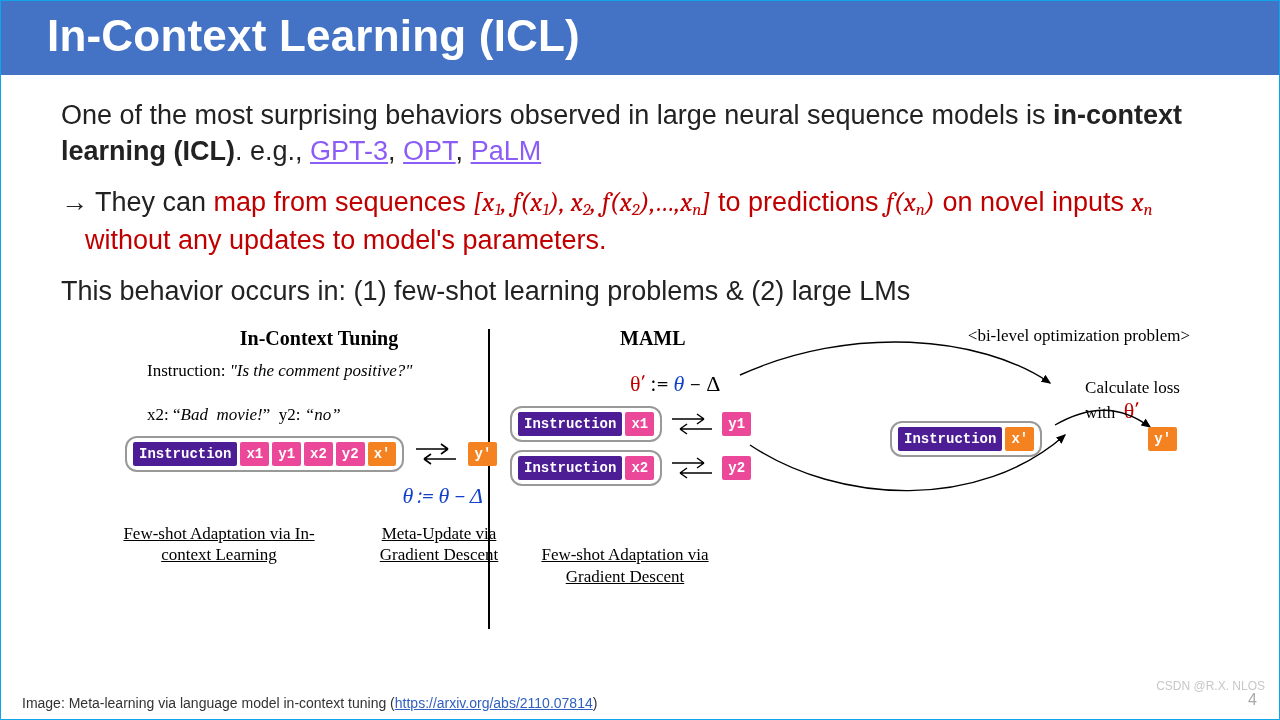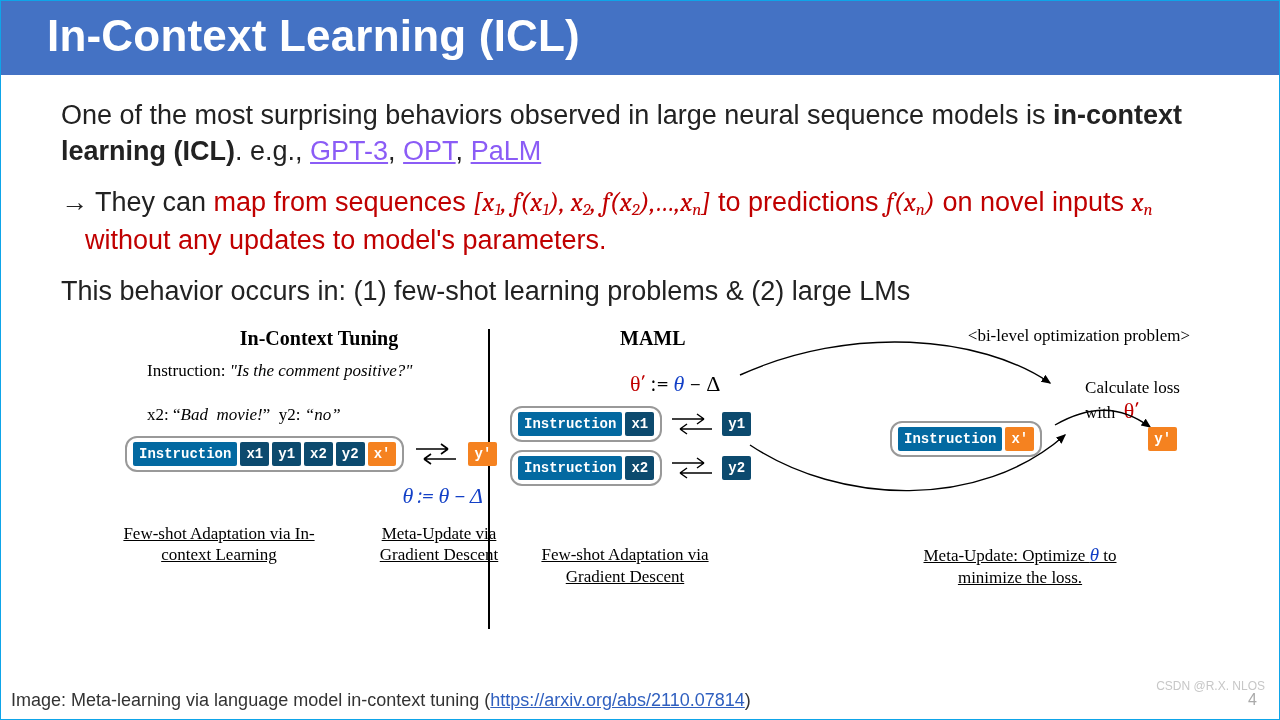--- a/index.html
+++ b/index.html
@@ -21,35 +21,35 @@
   .fig { position: relative; margin: 0 auto; width: 1120px; height: 328px; font-family: "Times New Roman", Times, serif; color: #000; }
   .divider { position: absolute; left: 408px; top: 4px; width: 0; height: 300px; border-left: 2px solid #000; }
   .col { position: absolute; top: 0; }
   .colL { left: 12px; width: 400px; margin-left: 27px; }
   .colR { left: 430px; width: 690px; }
   .fh { font-weight: 700; font-size: 20px; text-align: center; margin-bottom: 8px; }
   .inst { font-size: 17px; line-height: 1.3; margin-left: 28px; margin-bottom: 10px; }
   .inst em { font-style: italic; }
   .tokgroup { display: inline-flex; align-items: center; border: 2px solid #999; border-radius: 12px; padding: 4px 6px; gap: 3px; background: #fff; }
   .tok { display: inline-block; font: 700 14px/1 "Courier New", monospace; color: #fff; padding: 5px 6px; border-radius: 2px; }
-  .tok.instr { background: #0369a1; }
-  .tok.pink { background: #0c4a6e; }
+  .tok.instr { background: #4c1d95; }
+  .tok.pink { background: #ec4899; }
   .tok.orange { background: #f58220; }
   .row { display: flex; align-items: center; gap: 10px; }
   .theta { font: 22px Cambria, "Times New Roman", serif; color: #1340c7; font-style: italic; }
   .thetaP { color: #c00000; font-style: italic; font: 22px Cambria, "Times New Roman", serif; }
   .cap { font-size: 17px; text-align: center; line-height: 1.25; }
   .capwrap { display: flex; gap: 40px; margin-top: 4px; text-decoration: underline; }
   .biopt { position: absolute; right: 10px; top: 0; font-size: 17px; }
   .calcloss { position: absolute; right: 20px; top: 52px; font-size: 17px; text-align: left; line-height: 1.25; }
   .colR .tokgroup { margin-left: 0; }
   .exbox { display: flex; align-items: center; gap: 8px; font-size: 18px; }
   .exbox svg { flex: none; }
 
-  .footer { position: absolute; left: 10px; bottom: 8px; font-size: 18px; font-family: "Segoe UI", Arial, sans-serif; color: #333; }
+  .footer { position: absolute; left: 21px; bottom: 8px; font-size: 14px; font-family: "Segoe UI", Arial, sans-serif; color: #333; }
   .footer a { color: #2f5fbf; text-decoration: underline; }
   .pagenum { position: absolute; right: 22px; bottom: 10px; font-size: 16px; color: #aaa; }
   .watermark { position: absolute; right: 14px; bottom: 26px; font-size: 12px; color: #c7c7c7; text-align: center; }
 </style>
 </head>
 <body>
 
 <div class="slide">
 
   <div class="titlebar">
@@ -151,23 +151,20 @@
           <span class="tokgroup">
             <span class="tok instr">Instruction</span>
             <span class="tok orange">x'</span>
           </span>
           <span style="width:90px;"></span>
           <span class="tok orange">y'</span>
         </div>
 
         <div class="capwrap" style="margin-top:58px;">
           <div class="cap" style="width:210px; margin-left:10px;">Few-shot Adaptation via Gradient Descent</div>
-          <div class="cap" style="width:260px; margin-left:120px;">
-            <span>Meta-Update: Optimize </span><span class="theta" style="font-size:19px;">θ</span><span> to minimize the loss.</span>
-          </div>
         </div>
       </div>
     </div>
   </div>
 
   <div class="footer">
     <span>Image: Meta-learning via language model in-context tuning (</span><a href="#">https://arxiv.org/abs/2110.07814</a><span>)</span>
   </div>
   <div class="watermark">CSDN @R.X. NLOS</div>
   <div class="pagenum">4</div>

